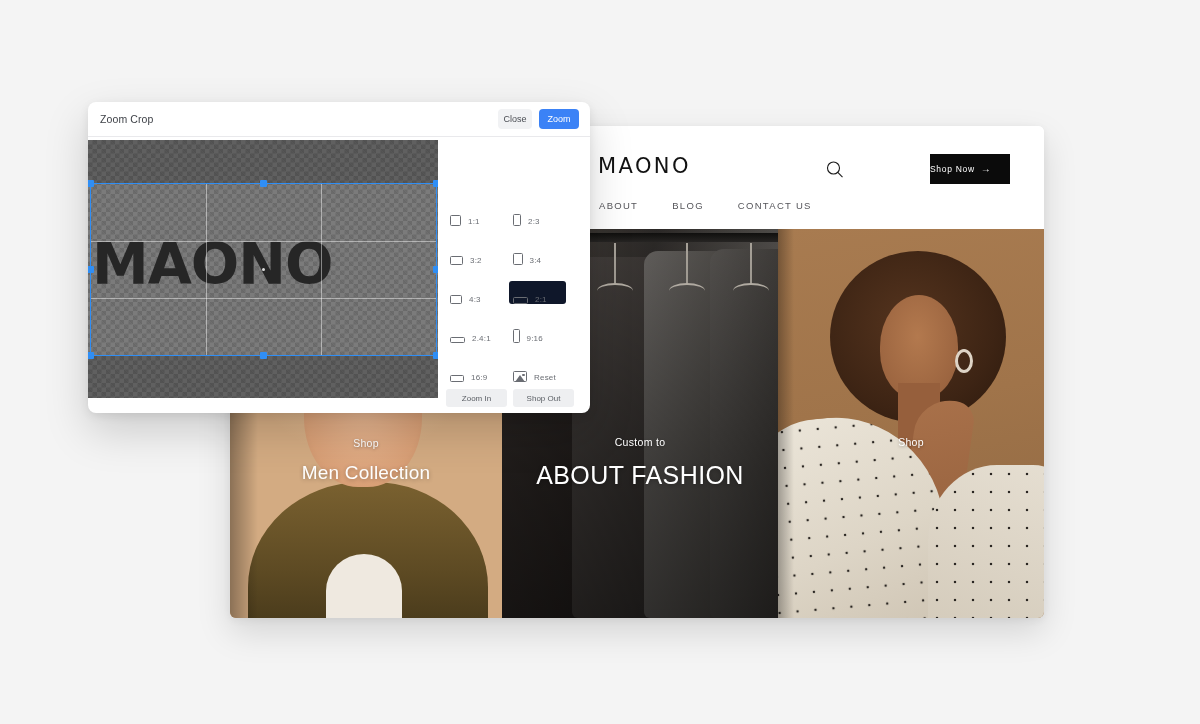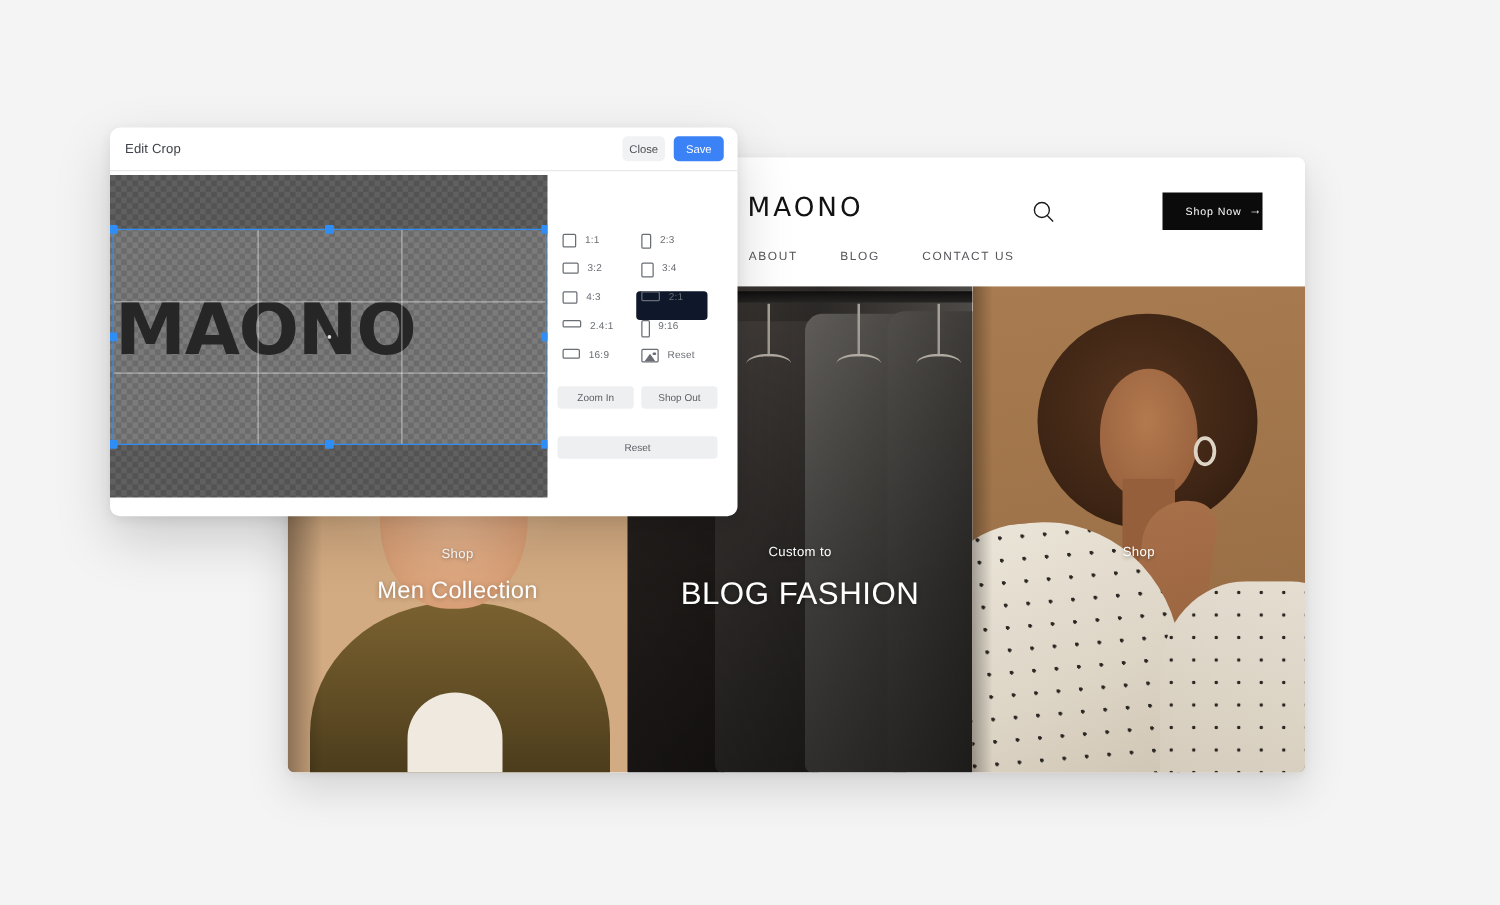--- a/index.html
+++ b/index.html
@@ -62,21 +62,21 @@
     cursor: pointer;
   }
   .shop-now-btn {
     position: absolute;
     right: 34px; top: 28px;
     width: 80px; height: 30px;
     background: #0b0b0b;
     color: #fff;
     display: flex;
     align-items: center;
-    justify-content: flex-end;
+    justify-content: flex-start;
     gap: 6px;
     font-size: 8.5px;
     letter-spacing: 0.7px;
     cursor: pointer;
   }
   .shop-now-btn .arrow { font-size: 10px; line-height: 1; }
 
   
   .hero {
     position: relative;
@@ -385,26 +385,27 @@
     width: 128px;
   }
   .ratio-grid {
     display: grid;
     grid-template-columns: 57px 57px;
     column-gap: 6px;
     row-gap: 0px;
   }
   .ratio-item {
     display: flex;
-    align-items: flex-start;
+    align-items: flex-end;
     gap: 7px;
     height: 23px;
     padding: 0 4px;
     border-radius: 3px;
     cursor: pointer;
+    margin-top: 16px;
   }
   .ratio-item.selected { background: #0f172a; }
   .ratio-label {
     font-size: 8px;
     color: #6a6d73;
     letter-spacing: 0.2px;
   }
   .ratio-icon {
     border: 1.3px solid #6a6d73;
     border-radius: 1.5px;
@@ -518,21 +519,21 @@
           <div class="garment g4"></div>
           <div class="rack-hanger" style="left:34px"></div>
           <div class="rack-hanger" style="left:112px"></div>
           <div class="rack-hanger" style="left:184px"></div>
           <div class="rack-hanger" style="left:248px"></div>
           <div class="rack-bar"></div>
           <div class="rack-dim"></div>
         </div>
         <div class="hero-caption">
           <div class="hero-eyebrow">Custom to</div>
-          <div class="hero-title">BLOG FASHION</div>
+          <div class="hero-title">ABOUT FASHION</div>
         </div>
       </div>
 
       <div class="hero-col right">
         <div class="photo photo-women">
           <div class="w-hair"></div>
           <div class="w-face"></div>
           <div class="w-neck"></div>
           <div class="w-earring"></div>
           <div class="w-arm"></div>
@@ -544,24 +545,24 @@
           <div class="hero-eyebrow">Shop</div>
         </div>
       </div>
 
     </div>
   </div>
 
   <div id="crop-dialog">
 
     <div class="dlg-head">
-      <div class="dlg-title">Edit Crop</div>
+      <div class="dlg-title">Zoom Crop</div>
       <div class="dlg-actions">
         <div class="btn-close">Close</div>
-        <div class="btn-save">Save</div>
+        <div class="btn-save">Zoom</div>
       </div>
     </div>
 
     <div class="dlg-body">
 
       <div id="crop-canvas">
         <div id="crop-logo">MAONO</div>
         <div class="crop-veil top"></div>
         <div class="crop-veil bottom"></div>
 

